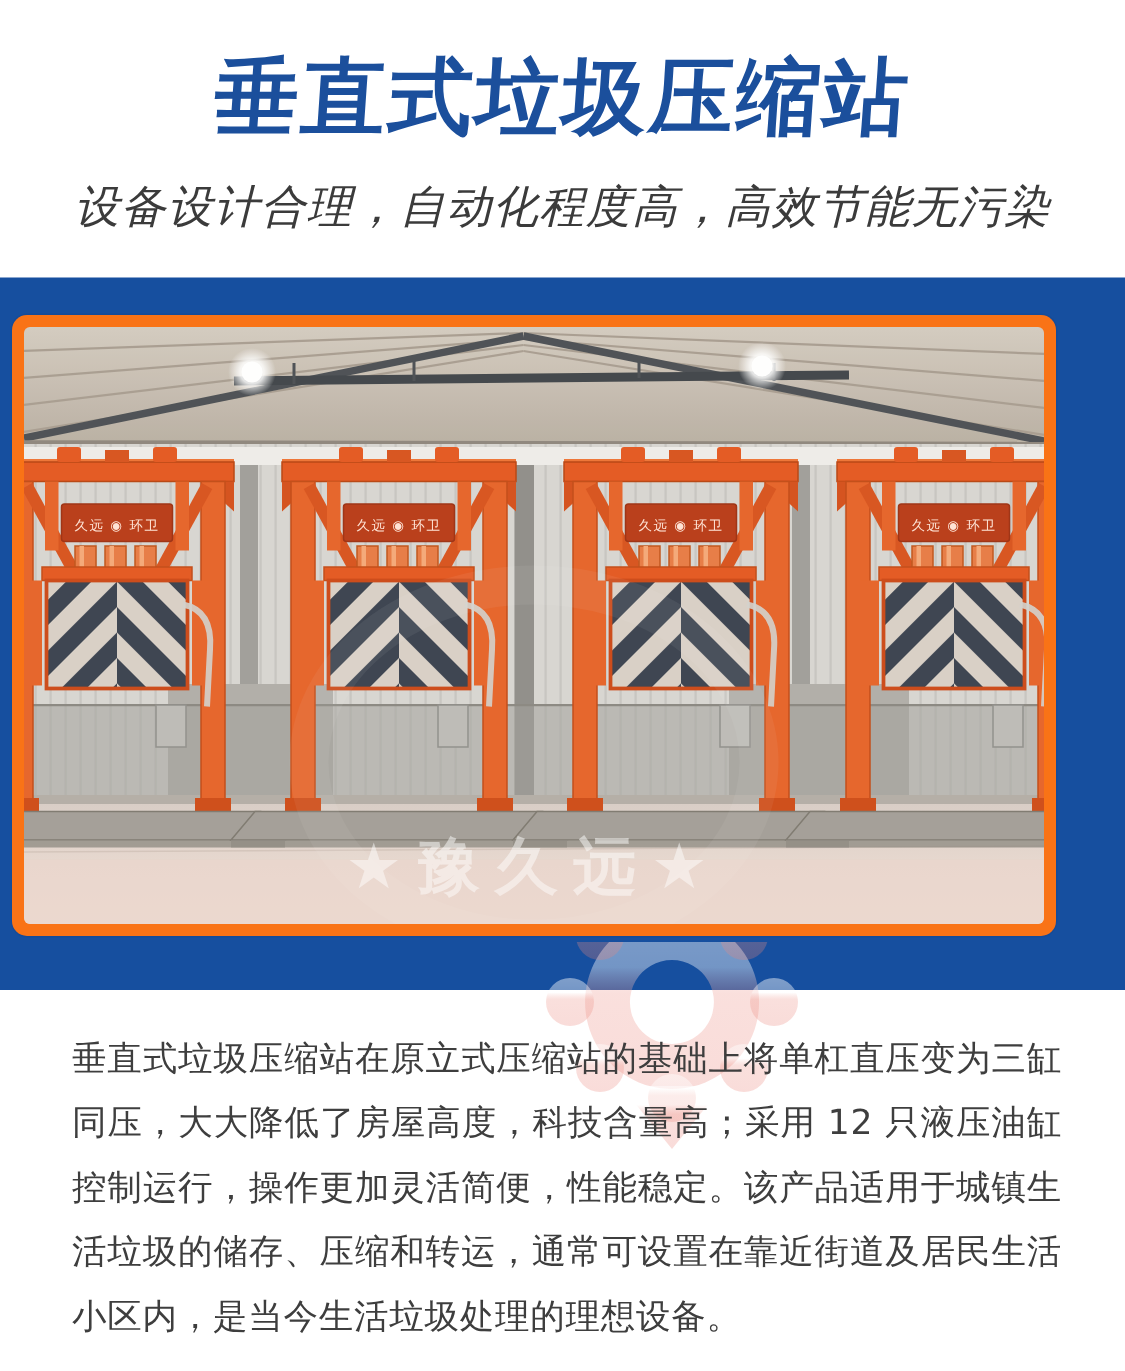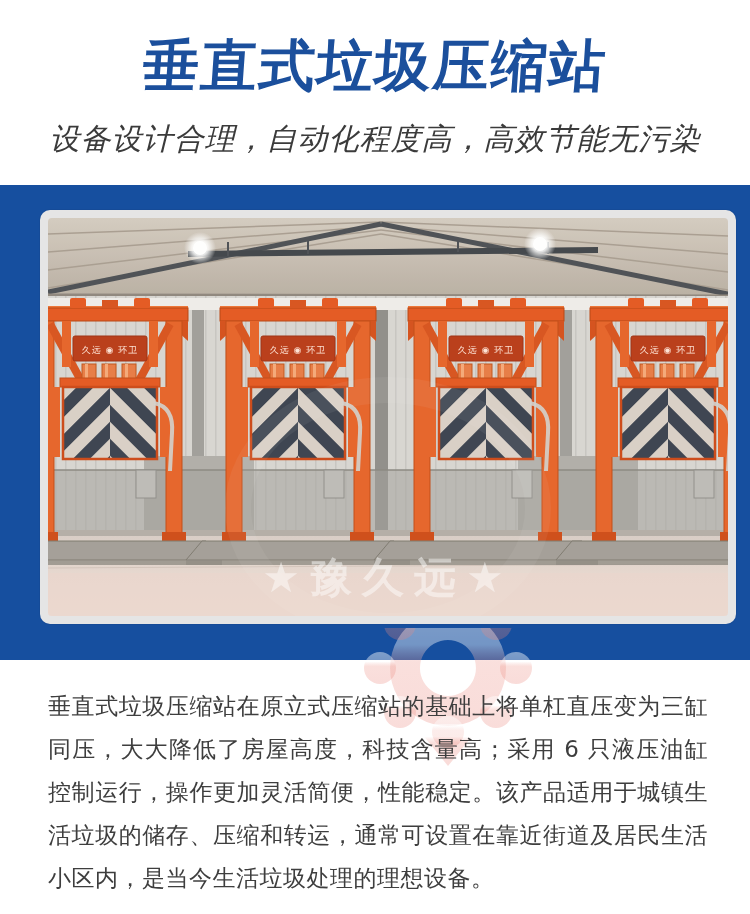--- a/index.html
+++ b/index.html
@@ -8,22 +8,22 @@
 
   
   .header{padding-top:36px;text-align:center;}
   .title{display:inline-block;margin:0;font-size:56px;line-height:1.08;font-weight:800;
          color:#1b4f9c;letter-spacing:2px;transform:skewX(-4deg);}
   .subtitle{margin:22px 0 0;font-size:30px;line-height:1.4;color:#3b3b3b;
             font-weight:500;letter-spacing:1px;text-align:center;font-style:italic;}
 
   
   .photo-band{position:relative;margin-top:25px;height:475px;background:#164f9f;z-index:1;}
-  .photo-frame{position:absolute;left:40px;top:25px;width:696px;height:414px;
-               background:#e5e5e5;border-radius:10px;padding:8px;box-sizing:border-box;
+  .photo-frame{position:absolute;left:8px;top:25px;width:696px;height:414px;
+               background:#f97316;border-radius:10px;padding:8px;box-sizing:border-box;
                box-shadow:0 0 0 1px rgba(0,0,0,.04);}
   .photo-frame svg.scene{display:block;width:680px;height:398px;border-radius:4px;}
 
   
   .logo-watermark{position:absolute;left:328px;top:628px;width:240px;height:140px;
                   z-index:2;pointer-events:none;}
 
   
   .description{position:relative;z-index:3;margin:25px 42px 0 48px;}
   .description p{margin:0;font-size:23px;line-height:43px;color:#3e3e3e;
@@ -194,16 +194,16 @@
         <circle cx="168" cy="84" r="16"></circle>
       <circle cx="120" cy="104" r="16"></circle>
         <circle cx="72" cy="84" r="16"></circle>
       <circle cx="52" cy="40" r="16"></circle>
         <circle cx="72" cy="-4" r="16"></circle>
       <polygon points="86,96 154,96 120,138"></polygon>
     </g>
   </svg>
 
   <div class="description">
-    <p>垂直式垃圾压缩站在原立式压缩站的基础上将单杠直压变为三缸同压，大大降低了房屋高度，科技含量高；采用 6 只液压油缸控制运行，操作更加灵活简便，性能稳定。该产品适用于城镇生活垃圾的储存、压缩和转运，通常可设置在靠近街道及居民生活小区内，是当今生活垃圾处理的理想设备。</p>
+    <p>垂直式垃圾压缩站在原立式压缩站的基础上将单杠直压变为三缸同压，大大降低了房屋高度，科技含量高；采用 12 只液压油缸控制运行，操作更加灵活简便，性能稳定。该产品适用于城镇生活垃圾的储存、压缩和转运，通常可设置在靠近街道及居民生活小区内，是当今生活垃圾处理的理想设备。</p>
   </div>
 
 </div>
 
 </body></html>

